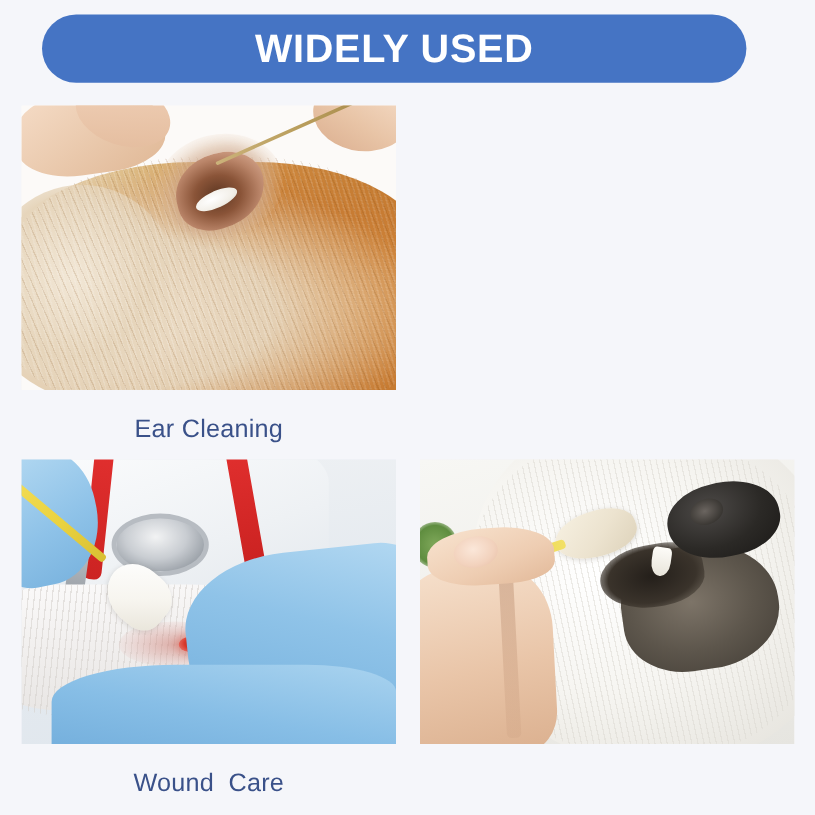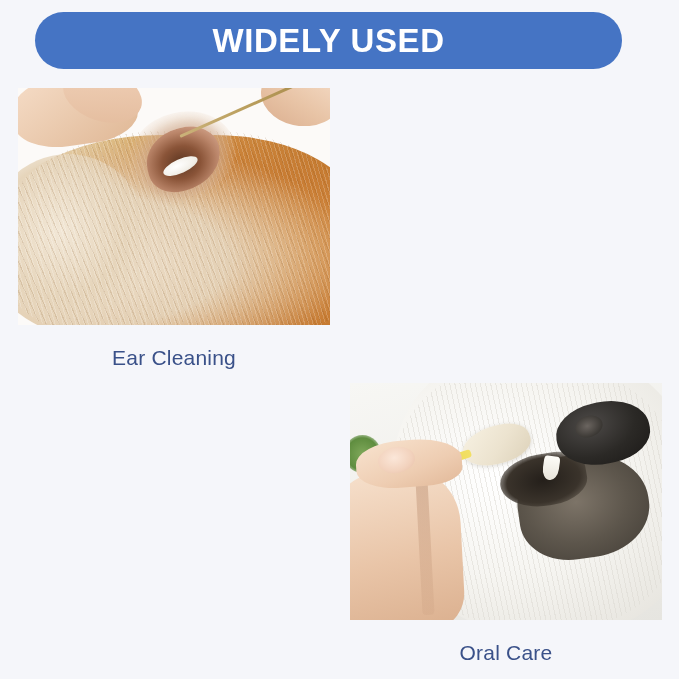--- a/index.html
+++ b/index.html
@@ -447,36 +447,55 @@
         <div class="hand"></div>
         <div class="hand2"></div>
         <div class="hand-r"></div>
         <div class="swab-stick"></div>
         <div class="swab-tip"></div>
       </div>
       <div class="caption">Ear Cleaning</div>
     </div>
 
 
+    <div class="card c2">
+      <div class="photo p3">
+        <div class="bg"></div>
+        <div class="coat"></div>
+        <div class="steth-l"></div>
+        <div class="steth-r"></div>
+        <div class="steth-stem"></div>
+        <div class="steth-head"></div>
+        <div class="animal"></div>
+        <div class="animal-fur"></div>
+        <div class="wound-area"></div>
+        <div class="wound"></div>
+        <div class="glove-r"></div>
+        <div class="glove-b"></div>
+        <div class="glove-tl"></div>
+        <div class="swab-stick"></div>
+        <div class="swab-tip"></div>
+      </div>
+      <div class="caption">Wound  Care</div>
+    </div>
 
     <div class="card c3">
       <div class="photo p4">
         <div class="bg"></div>
         <div class="green"></div>
         <div class="dog-head"></div>
         <div class="dog-fur"></div>
         <div class="muzzle"></div>
         <div class="mouth"></div>
         <div class="tooth"></div>
         <div class="nose"></div>
         <div class="nostril"></div>
         <div class="swab-tip"></div>
         <div class="swab-stick"></div>
         <div class="finger-main"></div>
         <div class="finger-edge"></div>
         <div class="finger-top"></div>
         <div class="nail"></div>
       </div>
-      <div class="caption">Oral Care</div>
     </div>
 
   </div>
 </div>
 
 </body></html>

